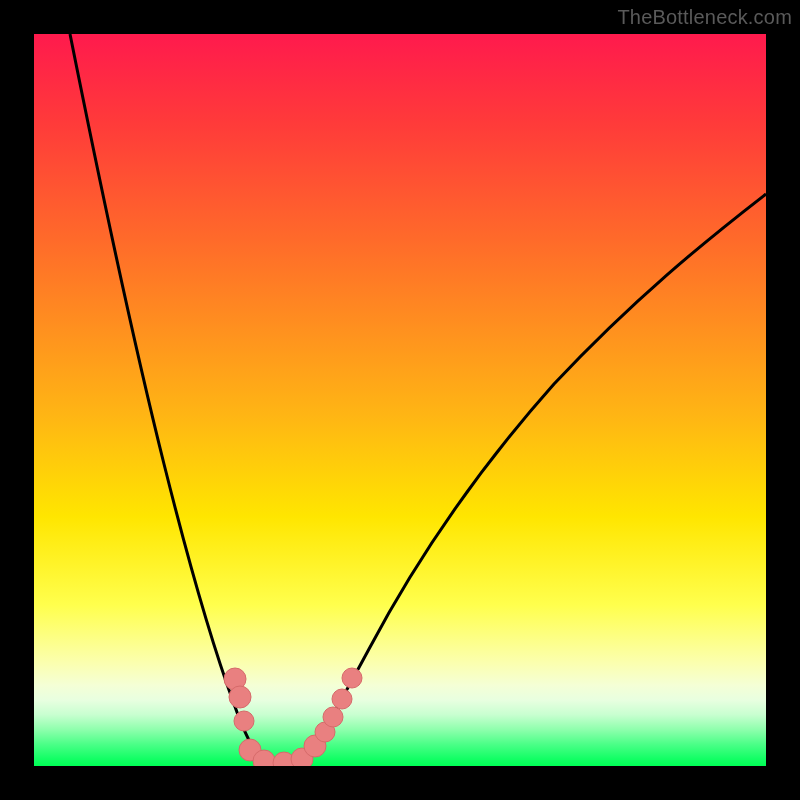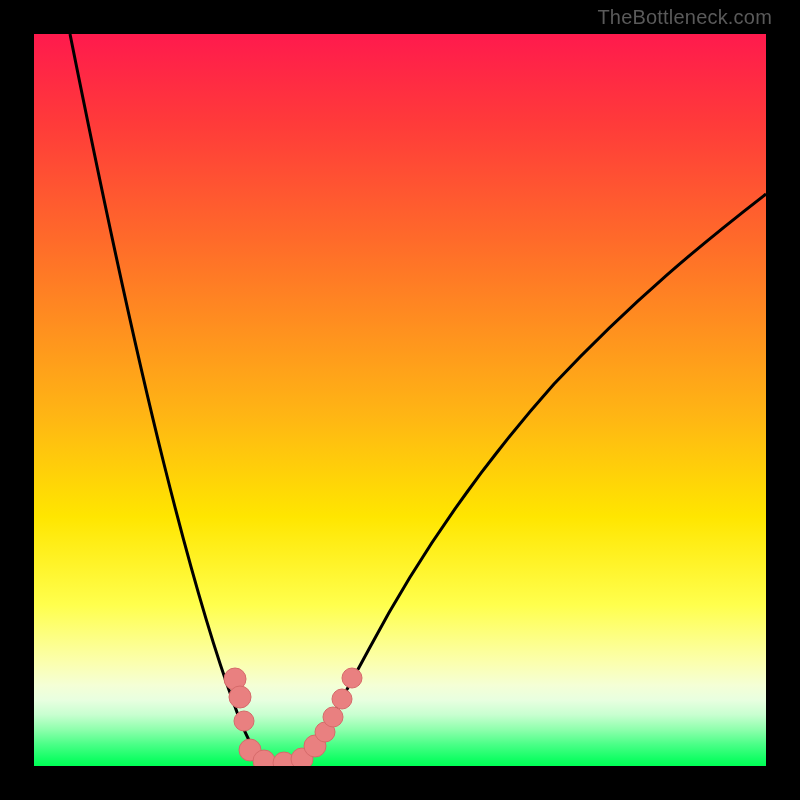--- a/index.html
+++ b/index.html
@@ -41,21 +41,21 @@
       #c8ffd0 93%,
       #8fffad 95%,
       #4cff88 97%,
       #13ff65 99%,
       #00ff55 100%
     );
   }
   .watermark {
     position: absolute;
     top: 6px;
-    right: 28px;
+    right: 8px;
     color: #5a5a5a;
     font-size: 20px;
     letter-spacing: 0.2px;
     user-select: none;
   }
   svg.curves {
     position: absolute;
     inset: 0;
   }
 </style>

